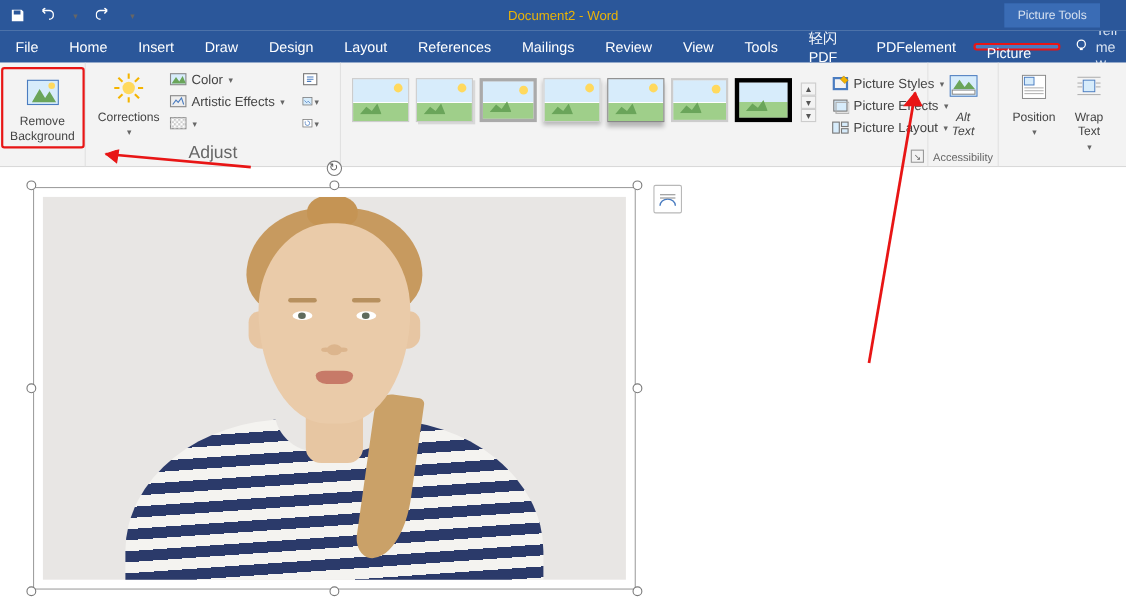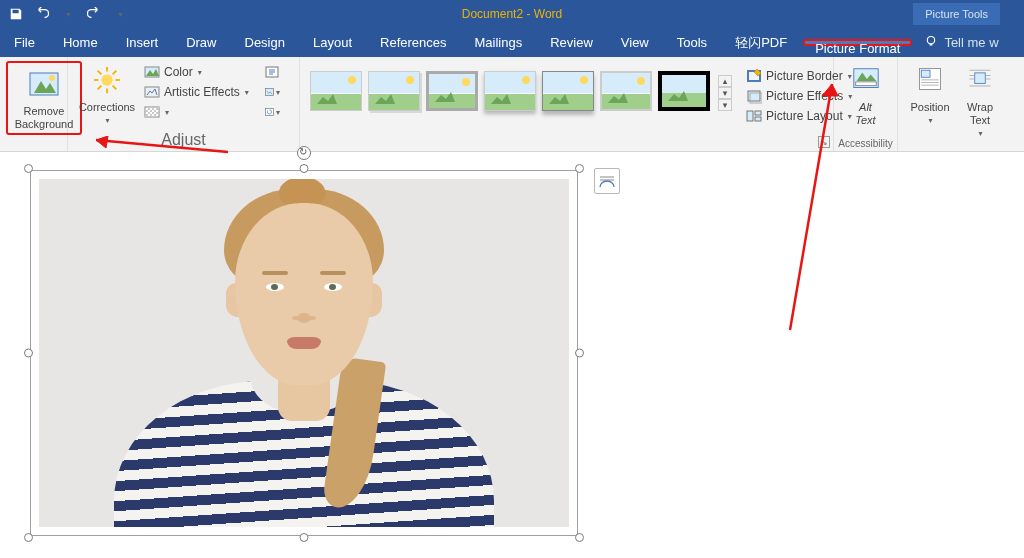--- a/index.html
+++ b/index.html
@@ -122,37 +122,38 @@
   <div class="tab">Insert</div>
   <div class="tab">Draw</div>
   <div class="tab">Design</div>
   <div class="tab">Layout</div>
   <div class="tab">References</div>
   <div class="tab">Mailings</div>
   <div class="tab">Review</div>
   <div class="tab">View</div>
   <div class="tab">Tools</div>
   <div class="tab">轻闪PDF</div>
+  <div class="tab">PDFelement</div>
   <div class="tab-highlight">
     <span style="color:#fff;">Picture Format</span>
   </div>
   <div class="tellme">
     <span class="bulb">
       <svg width="14" height="14" viewBox="0 0 16 16">
           <circle cx="8" cy="7" r="4.2" fill="none" stroke="#fff" stroke-width="1.3"></circle>
           <rect x="6.5" y="11" width="3" height="2.2" fill="#fff"></rect>
         </svg>
     </span>
     <span>Tell me w</span>
   </div>
 </div>
 
 <div class="ribbon">
 
-  <div class="group" style="width:68px;">
+  <div class="group" style="width:78px;align-items:center;">
     <div class="group-body">
       <div class="remove-bg-box">
         <div class="big-btn">
           <span class="icon">
             <svg viewBox="0 0 32 32" width="32" height="32">
                 <rect x="2" y="4" width="28" height="22" fill="#d7ecfb" stroke="#4a7cc0"></rect>
                 <polygon points="6,24 13,12 18,20 22,14 28,24" fill="#6aa55a"></polygon>
                 <circle cx="24" cy="9" r="3" fill="#ffd95e"></circle>
               </svg>
           </span>
@@ -265,21 +266,21 @@
         </div>
       </div>
       <div class="small-btn-col" style="padding-left:6px; padding-top:2px;">
         <div class="small-btn-row">
           <span class="mini-icon">
               <svg viewBox="0 0 16 16" width="16" height="16">
                 <rect x="2" y="3" width="12" height="10" fill="none" stroke="#4a7cc0" stroke-width="2"></rect>
                 <path d="M11 1l4 4-3 3-4-4z" fill="#f4b400" stroke="#b07c00" stroke-width=".5"></path>
               </svg>
             </span>
-          <span>Picture Border</span>
+          <span>Picture Styles</span>
             <span class="dd">▾</span>
         </div>
         <div class="small-btn-row">
           <span class="mini-icon">
               <svg viewBox="0 0 16 16" width="16" height="16">
                 <rect x="2" y="3" width="12" height="10" fill="#d7ecfb" stroke="#777"></rect>
                 <rect x="4" y="5" width="12" height="10" fill="none" stroke="#aaa"></rect>
               </svg>
             </span>
           <span>Picture Effects</span>

